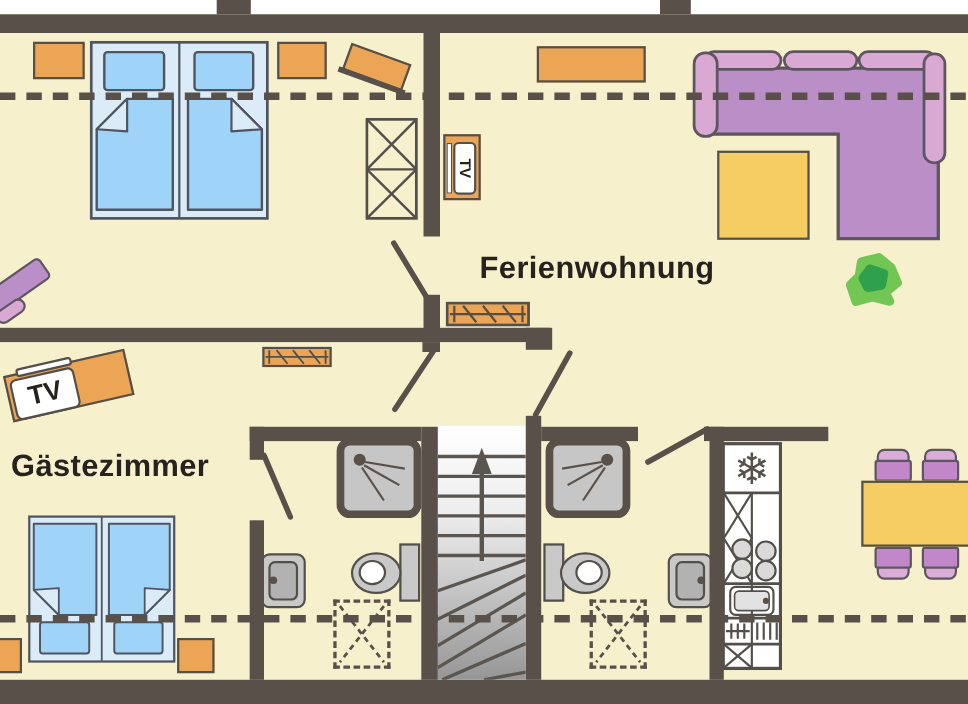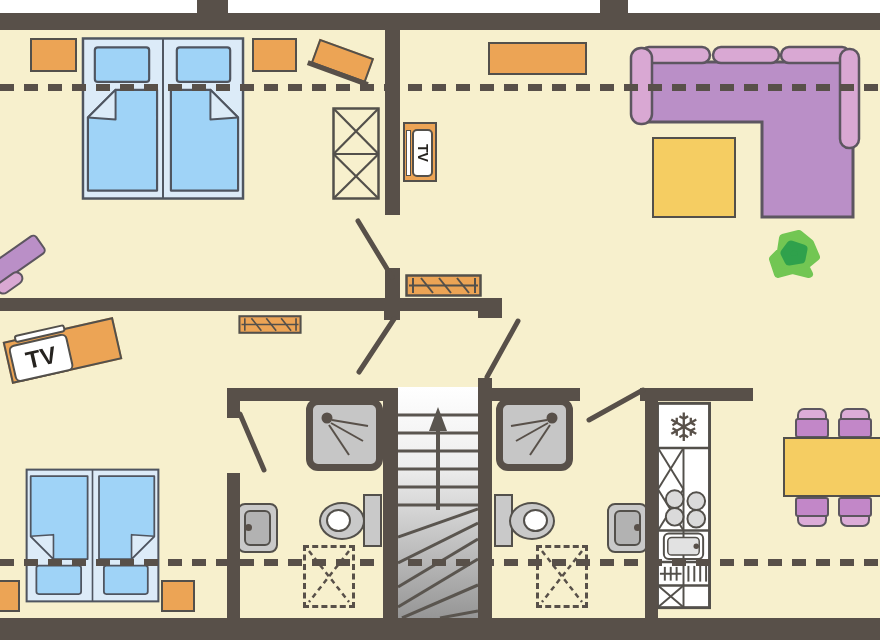--- a/index.html
+++ b/index.html
@@ -305,14 +305,16 @@
   <svg class="abs" style="left:0;top:0;pointer-events:none;" width="880" height="640" viewBox="0 0 880 640">
     <line x1="358" y1="221" x2="392" y2="277" class="door-ln"></line>
     <line x1="394" y1="319" x2="359" y2="372" class="door-ln"></line>
     <line x1="240" y1="414" x2="264" y2="470" class="door-ln"></line>
     <line x1="518" y1="321" x2="487" y2="377" class="door-ln"></line>
     <line x1="643" y1="390" x2="589" y2="420" class="door-ln"></line>
     <line x1="0" y1="87.5" x2="880" y2="87.5" class="roof-ln"></line>
     <line x1="0" y1="562.5" x2="880" y2="562.5" class="roof-ln"></line>
   </svg>
 
+  <div class="label" style="left:436px;top:228px;">Ferienwohnung</div>
+  <div class="label" style="left:10px;top:408px;">Gästezimmer</div>
 
 </div>
 
 </body></html>

